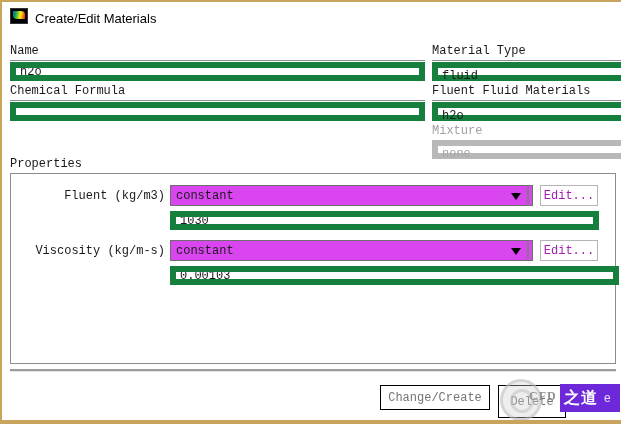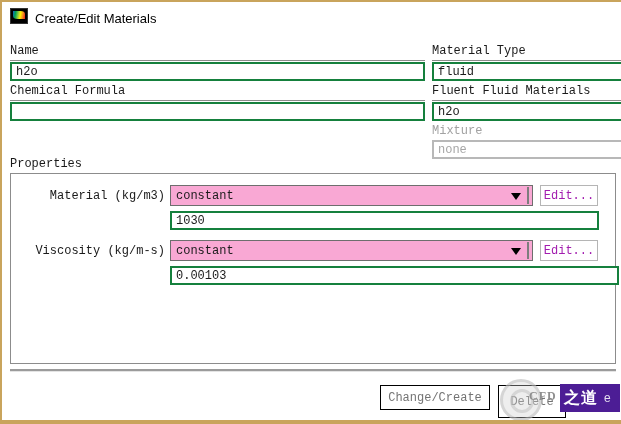--- a/index.html
+++ b/index.html
@@ -32,36 +32,36 @@
     font-family:"Liberation Sans","DejaVu Sans",sans-serif;
     font-size:13px;color:#000;white-space:nowrap;
   }
   
   .flabel{height:14px;line-height:14px;white-space:nowrap;overflow:hidden;}
   .ulabel{border-bottom:1px solid #8c8c8c;padding-bottom:2px;}
   .gray{color:#a2a2a2;}
   
   .fbox{
     box-sizing:border-box;height:19px;line-height:16px;
-    border:2px solid #15803d;background:#fff;
+    border:6px solid #15803d;background:#fff;
     font-family:inherit;font-size:12px;color:#1a1a1a;
     padding:0 4px;outline:none;
   }
   input.fbox{padding:0 4px;}
   .fbox.disabled{border-color:#b8b8b8;color:#a6a6a6;}
   
   .groupbox{
     left:8px;top:171px;width:606px;height:191px;
     border:1px solid #8c8c8c;box-sizing:border-box;background:#fff;
   }
   .plabel{text-align:right;}
   
   .dropdown{
     box-sizing:border-box;height:21px;
-    border:1px solid #6e6e6e;background:#f9a8d4;cursor:default;
+    border:1px solid #6e6e6e;background:#d946ef;cursor:default;
   }
   .dropdown .dtext{position:absolute;left:5px;top:2px;line-height:16px;}
   .dropdown .dd-arrow{
     position:absolute;right:11px;top:7px;width:0;height:0;
     border-left:5px solid transparent;border-right:5px solid transparent;
     border-top:7px solid #000;
   }
   .dropdown .dd-edge{
     position:absolute;right:3px;top:1px;bottom:1px;width:2px;background:#7d7d7d;
   }
@@ -128,21 +128,21 @@
 
   <div class="abs flabel ulabel" style="left:430px;top:82px;width:191px;">Fluent Fluid Materials</div>
   <div class="abs fbox" style="left:430px;top:100px;width:195px;">h2o</div>
 
   <div class="abs flabel gray" style="left:430px;top:122px;width:191px;">Mixture</div>
   <div class="abs fbox disabled" style="left:430px;top:138px;width:195px;">none</div>
 
   <div class="abs flabel" style="left:8px;top:155px;width:606px;">Properties</div>
   <div class="abs groupbox"></div>
 
-  <div class="abs flabel plabel" style="left:20px;top:187px;width:143px;">Material (kg/m3)</div>
+  <div class="abs flabel plabel" style="left:20px;top:187px;width:143px;">Fluent (kg/m3)</div>
   <div class="abs dropdown" style="left:168px;top:183px;width:363px;">
     <span class="dtext">constant</span>
     <span class="dd-edge"></span>
     <span class="dd-arrow"></span>
   </div>
   <div class="abs btn disabled" style="left:538px;top:183px;width:58px;height:21px;">Edit...</div>
   <input class="abs fbox" style="left: 168px; top: 209px; width: 429px;" type="text" value="1030">
 
   <div class="abs flabel plabel" style="left:20px;top:242px;width:143px;">Viscosity (kg/m-s)</div>
   <div class="abs dropdown" style="left:168px;top:238px;width:363px;">
@@ -153,18 +153,18 @@
   <div class="abs btn disabled" style="left:538px;top:238px;width:58px;height:21px;">Edit...</div>
   <input class="abs fbox" style="left: 168px; top: 264px; width: 449px;" type="text" value="0.00103">
 
   <div class="abs separator"></div>
 
   <div class="abs btn" style="left:378px;top:383px;width:110px;height:25px;">Change/Create</div>
   <div class="abs btn" style="left:496px;top:383px;width:68px;height:33px;">Delete</div>
 
   <div class="abs wm-logo"></div>
   <div class="abs wm-cfd">CFD</div>
-  <div class="abs wm-blue" style="background: #4c1d95;">
+  <div class="abs wm-blue" style="background: #6d28d9;">
     <span class="wm-brand">之道</span>
     <span class="wm-e">e</span>
   </div>
 
 </div>
 
 </body></html>

